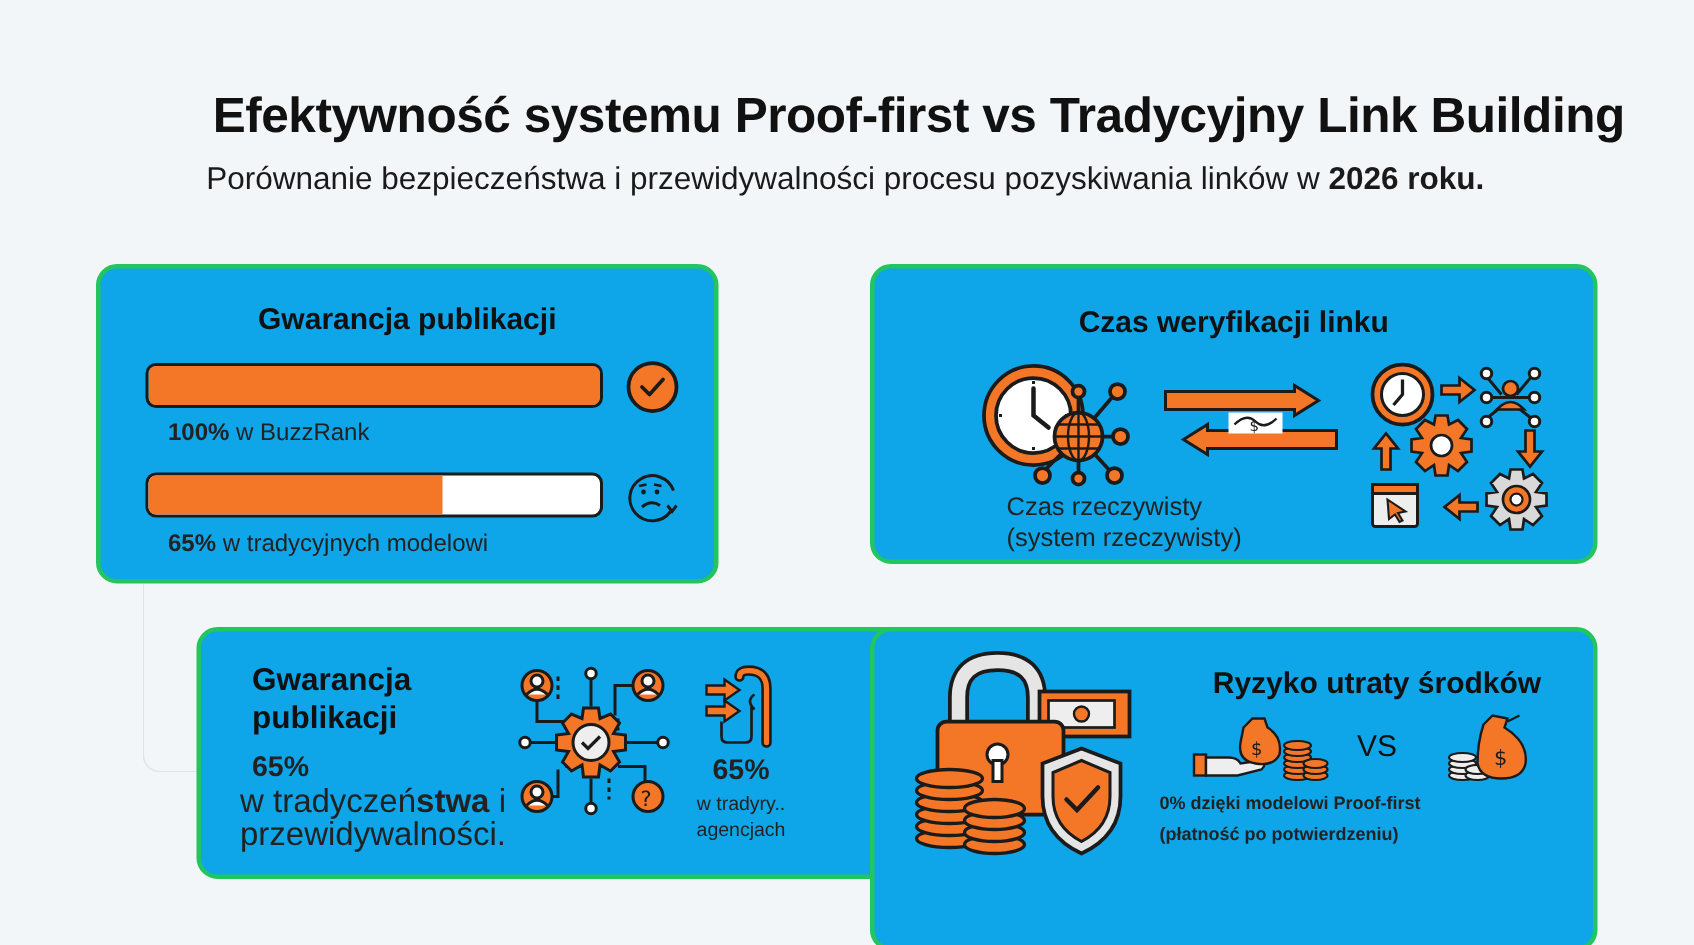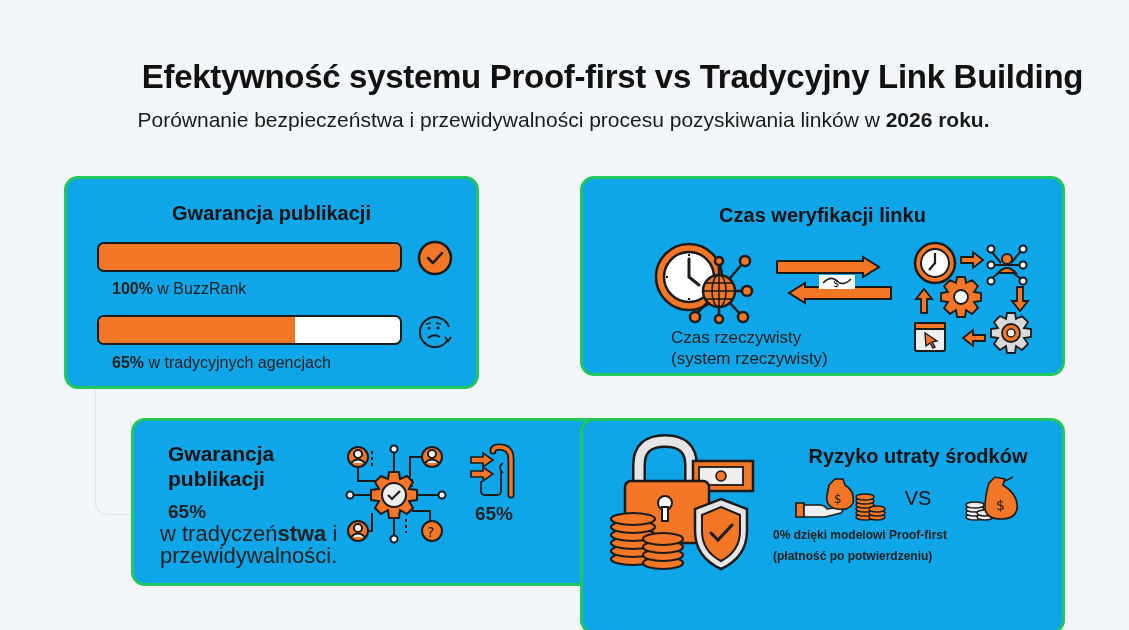--- a/index.html
+++ b/index.html
@@ -46,21 +46,21 @@
     <div class="bar-fill" id="fill1" style="width: 65%;"></div>
   </div>
   <svg style="left:350px;top:134px;" width="38" height="36" viewBox="0 0 38 36">
     <path d="M32 14 A15 15 0 1 0 30 28" fill="none" stroke="#1b1b1b" stroke-width="2"></path>
     <path d="M28 24 L31 28 L34 24" fill="none" stroke="#1b1b1b" stroke-width="2"></path>
     <circle cx="12" cy="15" r="1.6" fill="#1b1b1b"></circle>
       <circle cx="21" cy="15" r="1.6" fill="#1b1b1b"></circle>
     <path d="M9 11 L14 10 M19 10 L24 11" stroke="#1b1b1b" stroke-width="1.6"></path>
     <path d="M11 25 Q17 20 23 24" fill="none" stroke="#1b1b1b" stroke-width="2"></path>
   </svg>
-  <div class="bar-label" style="left:45px;top:175px;"><b>65%</b><span> w tradycyjnych agencjach</span></div>
+  <div class="bar-label" style="left:45px;top:175px;"><b>65%</b><span> w tradycyjnych modelowi</span></div>
 </div>
 
 <div class="card" id="card-b">
   <div class="card-title" style="left:0;width:100%;text-align:center;top:25px;">Czas weryfikacji linku</div>
 
   <svg style="left:70px;top:62px;" width="110" height="80" viewBox="0 0 110 80">
     <circle cx="36" cy="36" r="33" fill="#f47728" stroke="#1b1b1b" stroke-width="2.5"></circle>
     <circle cx="36" cy="36" r="25" fill="#fff" stroke="#1b1b1b" stroke-width="2.5"></circle>
     <path d="M36 18 L36 36 L46 44" fill="none" stroke="#1b1b1b" stroke-width="3" stroke-linecap="round"></path>
     <g stroke="#1b1b1b" stroke-width="2">
@@ -197,20 +197,24 @@
 
   <svg style="left:335px;top:26px;" width="50" height="52" viewBox="0 0 50 52">
     <path d="M24 4 Q24 0 30 0 Q42 0 42 12 L42 48" fill="none" stroke="#1b1b1b" stroke-width="7" stroke-linecap="round"></path>
     <path d="M24 4 Q24 0 30 0 Q42 0 42 12 L42 48" fill="none" stroke="#f47728" stroke-width="3.5" stroke-linecap="round"></path>
     <path d="M12 34 L12 44 Q12 48 16 48 L28 48 Q32 48 32 44 L32 24" fill="none" stroke="#1b1b1b" stroke-width="1.8"></path>
     <path d="M34 16 Q28 20 34 26" fill="none" stroke="#1b1b1b" stroke-width="1.8"></path>
     <path d="M2 10 L14 10 L14 6 L24 13 L14 20 L14 16 L2 16 Z" fill="#f47728" stroke="#1b1b1b" stroke-width="1.6"></path>
     <path d="M2 24 L14 24 L14 20 L24 27 L14 34 L14 30 L2 30 Z" fill="#f47728" stroke="#1b1b1b" stroke-width="1.6"></path>
   </svg>
   <div class="txt" style="left:325px;top:82px;width:70px;text-align:center;font-size:19px;font-weight:700;">65%</div>
+  <div class="txt" style="left:315px;top:106px;width:90px;text-align:center;font-size:13px;line-height:17px;">
+    <div>w tradyry..</div>
+    <div>agencjach</div>
+  </div>
 </div>
 
 <div class="card" id="card-d">
   <svg style="left:24px;top:14px;" width="150" height="140" viewBox="0 0 150 140">
     <path d="M32 50 L32 30 Q32 6 58 6 Q84 6 84 30 L84 50" fill="none" stroke="#1b1b1b" stroke-width="14"></path>
     <path d="M32 50 L32 30 Q32 6 58 6 Q84 6 84 30 L84 50" fill="none" stroke="#e5e5e5" stroke-width="9"></path>
     <rect x="86" y="26" width="60" height="30" fill="#f47728" stroke="#1b1b1b" stroke-width="2.5"></rect>
     <rect x="92" y="32" width="44" height="18" fill="#eee" stroke="#1b1b1b" stroke-width="1.8"></rect>
     <circle cx="114" cy="41" r="5" fill="#f47728" stroke="#1b1b1b" stroke-width="1.6"></circle>
     <rect x="18" y="46" width="84" height="62" rx="6" fill="#f47728" stroke="#1b1b1b" stroke-width="2.5"></rect>

